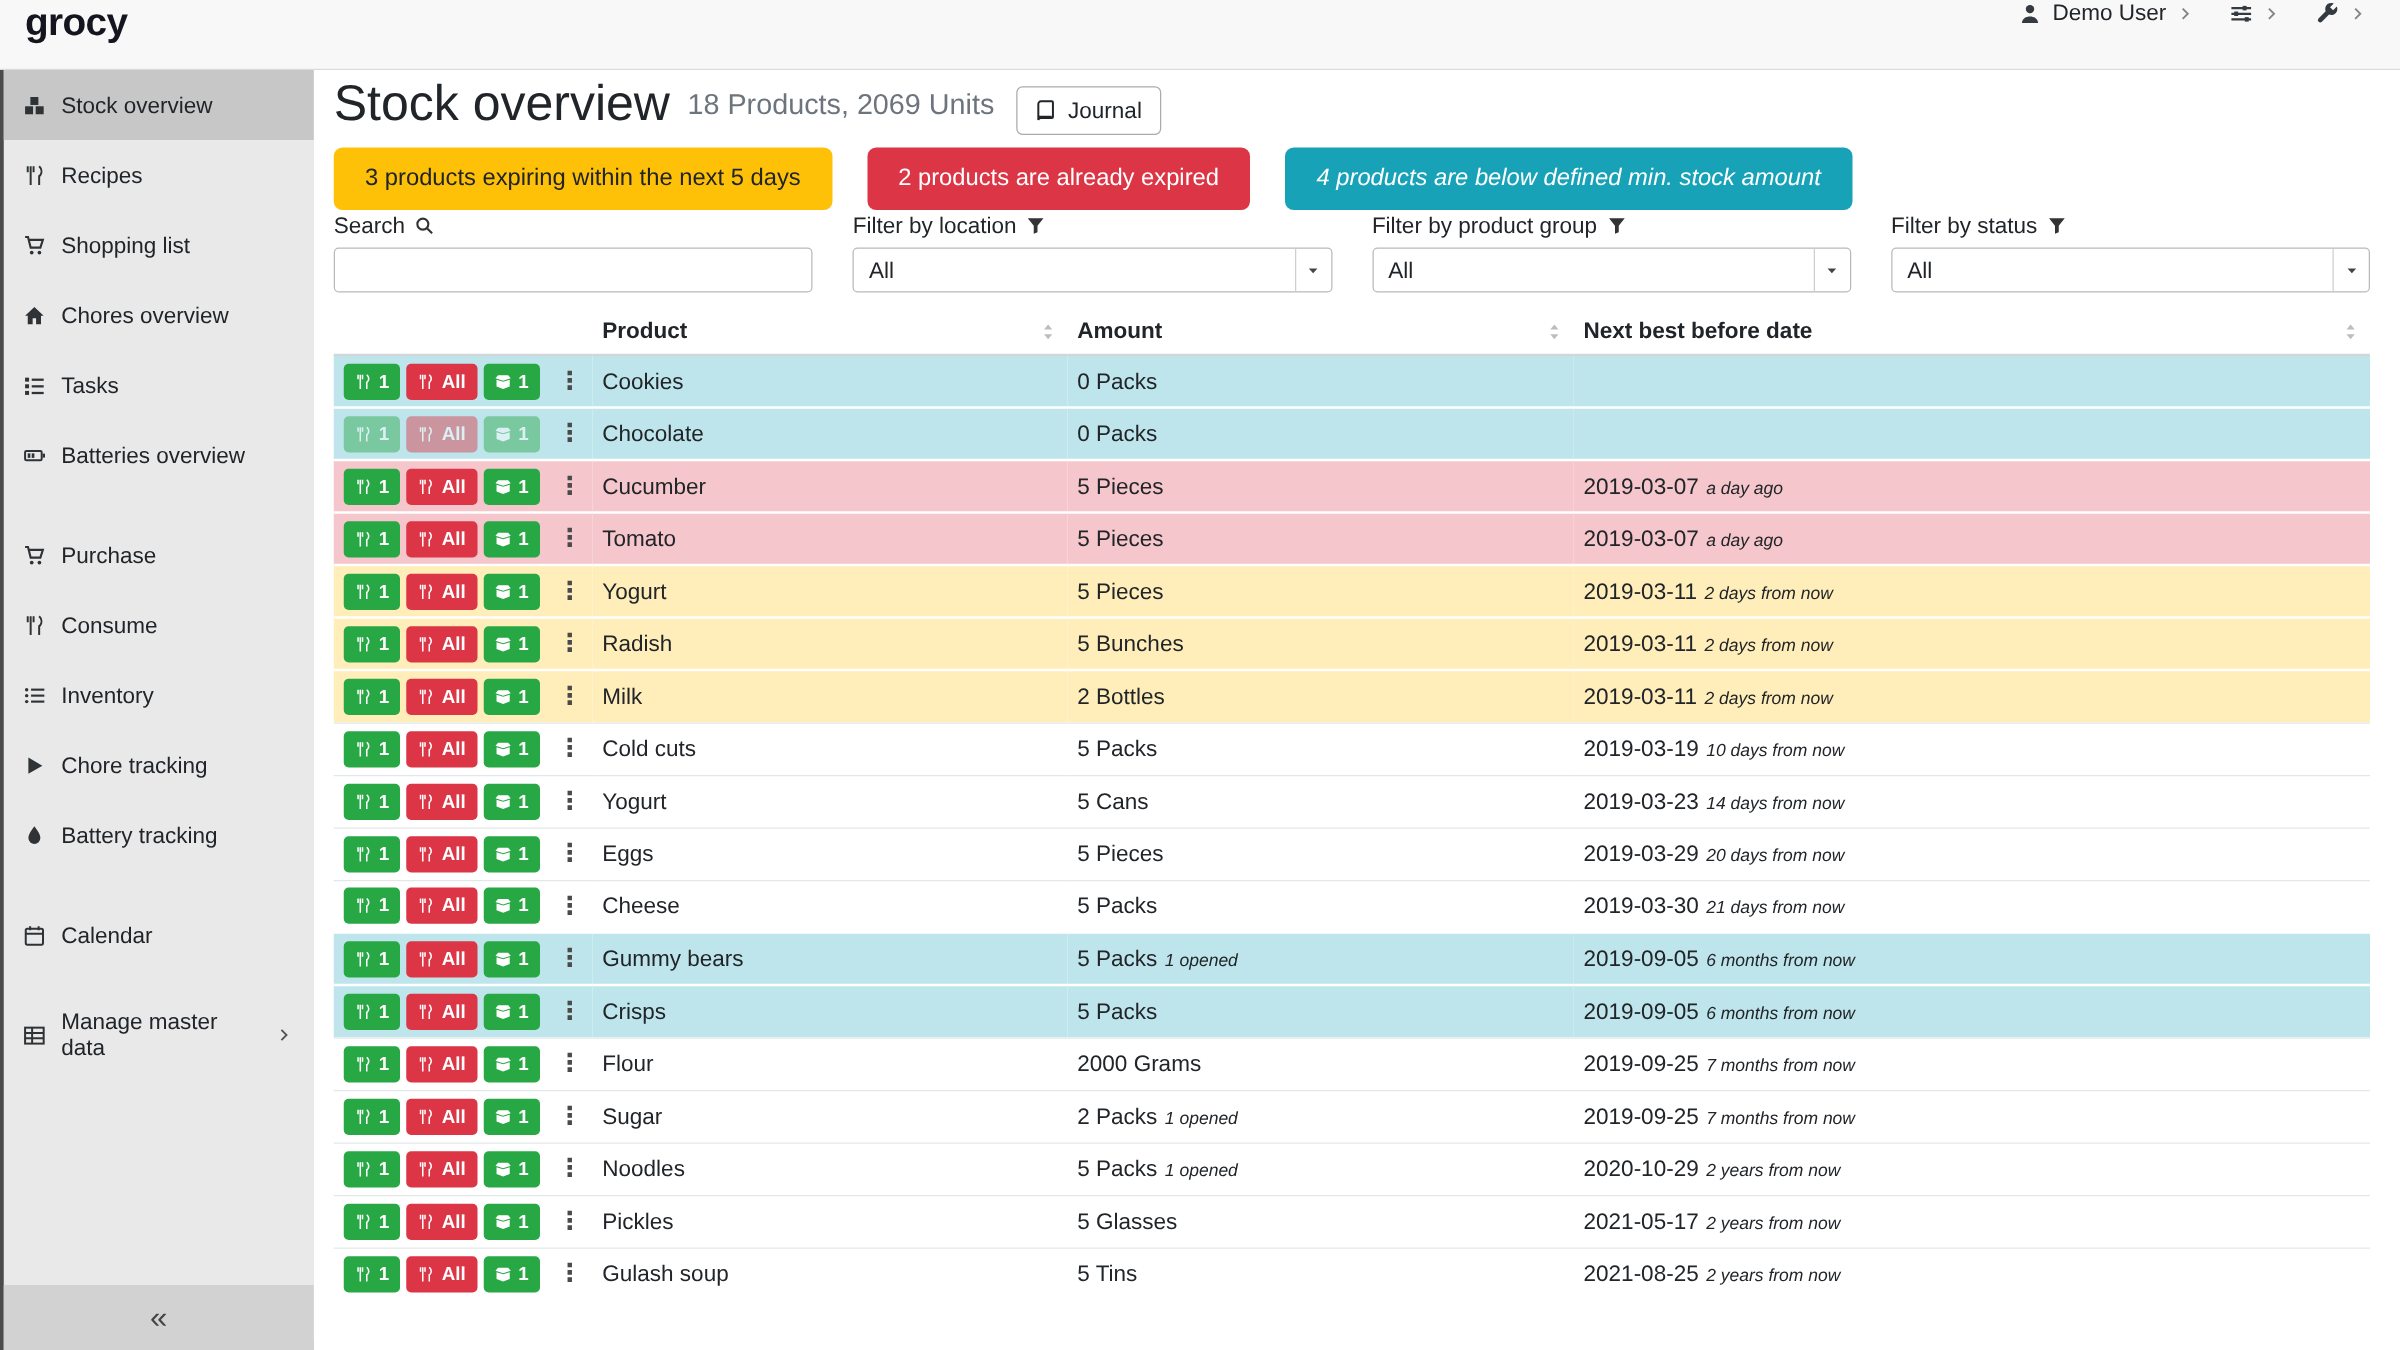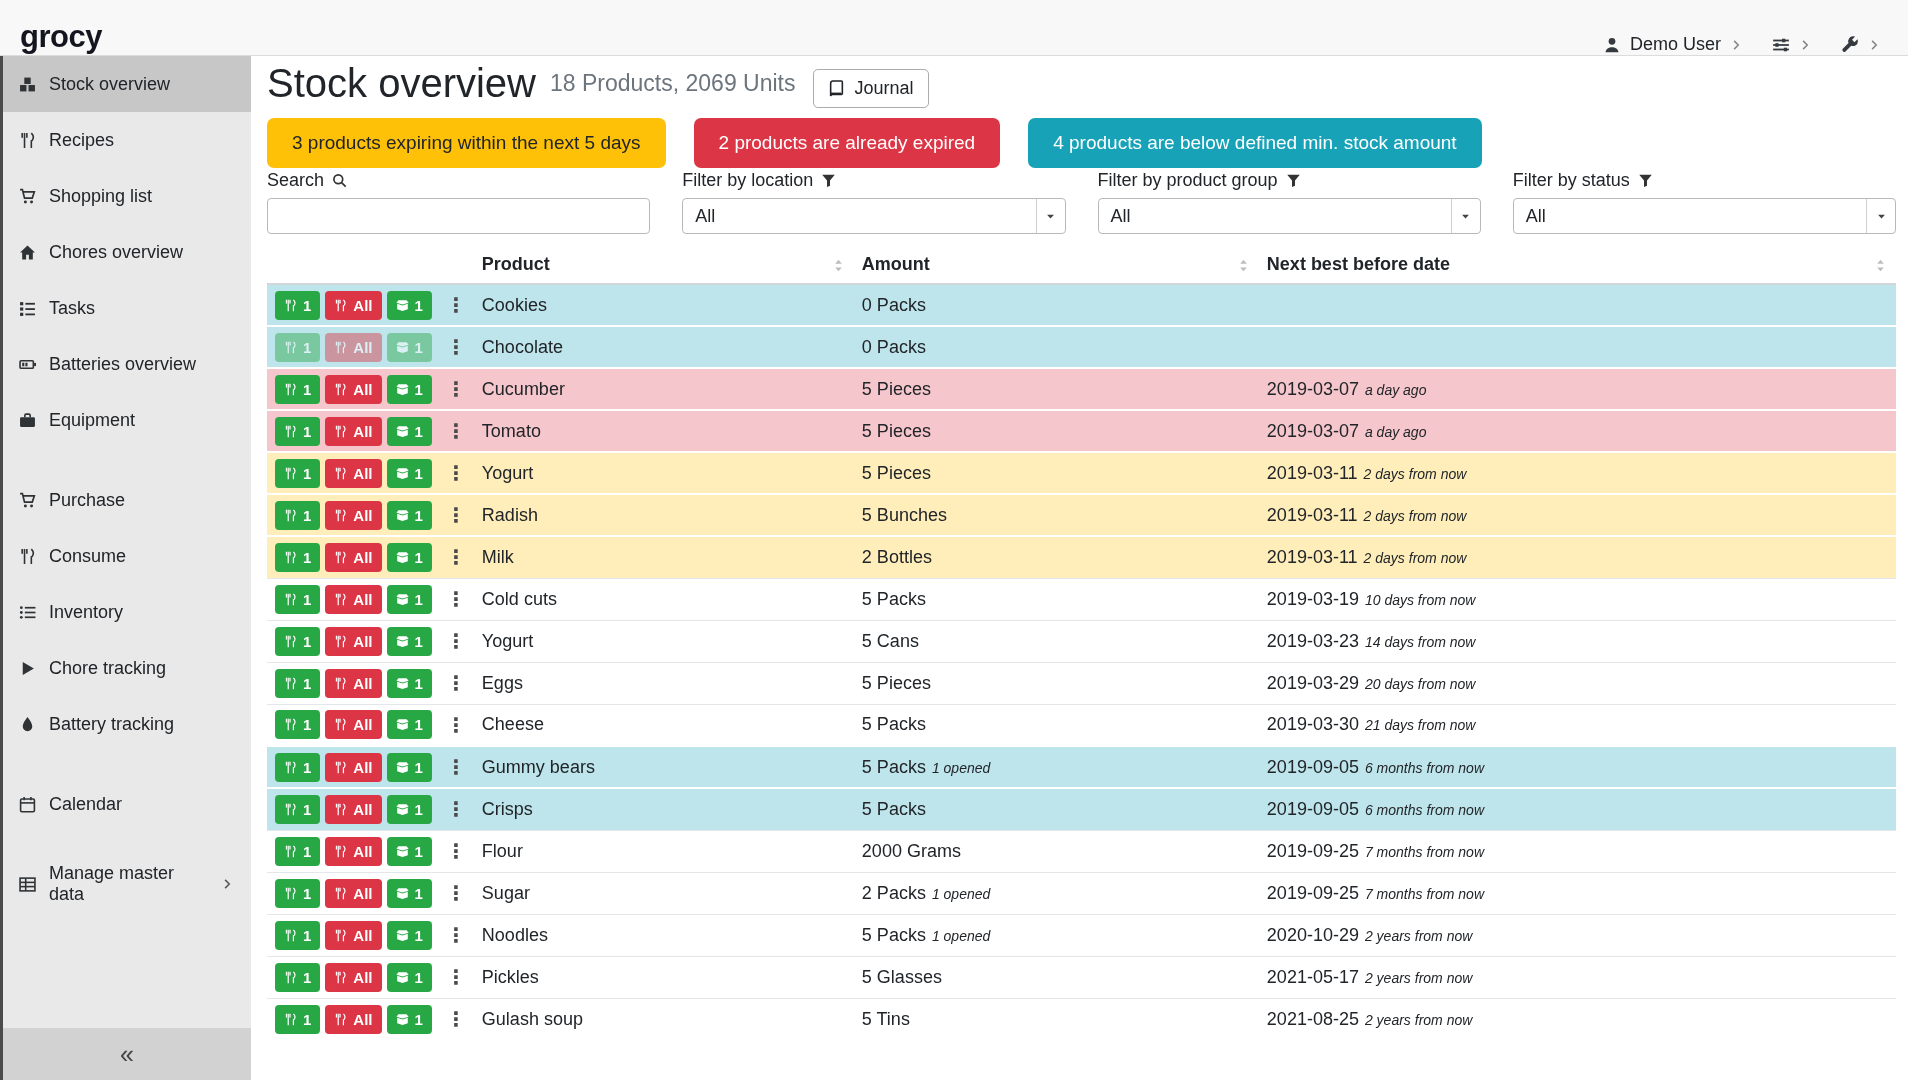--- a/index.html
+++ b/index.html
@@ -3,21 +3,21 @@
 <meta charset="utf-8">
 <title>Stock overview</title>
 <style>
 *{box-sizing:border-box;margin:0;padding:0}
 html,body{width:1920px;height:1080px;overflow:hidden}
 body{font-family:"Liberation Sans","DejaVu Sans",sans-serif;font-size:18px;color:#212529;background:#fff}
 .icon{display:inline-flex;width:1em;height:1em;flex:none}
 .icon svg{width:100%;height:100%;display:block}
 
 
-.navbar{position:fixed;top:0;left:0;right:12px;height:56px;background:#f8f8f8;border-bottom:1px solid #dcdcdc;display:flex;align-items:flex-end;justify-content:space-between;padding:0 28px 0 20px;z-index:10}
+.navbar{position:fixed;top:0;left:0;right:0;height:56px;background:#f8f8f8;border-bottom:1px solid #dcdcdc;display:flex;align-items:flex-start;justify-content:space-between;padding:0 28px 0 20px;z-index:10}
 .logo{font-size:31px;font-weight:700;letter-spacing:-.5px;color:#15151f;cursor:pointer}
 .nav-right{display:flex;align-items:center;gap:30px}
 .nav-item{display:flex;align-items:center;gap:9px;cursor:pointer}
 .nav-ic{font-size:18px;color:#343a40}
 .nav-label{font-size:18px}
 .nav-chev{font-size:12px;color:#858585}
 
 
 .sidebar{position:fixed;top:56px;left:0;bottom:0;width:251px;background:#e9e9e9;border-left:3px solid #4b4b4b}
 .side-item{display:flex;align-items:center;gap:13px;padding:0 18px 0 16px;height:56px;cursor:pointer}
@@ -185,29 +185,20 @@
         <span class="icon side-ic">
           <svg viewBox="0 0 16 16">
             <rect x="1" y="4.5" width="12.5" height="7" rx="1" fill="none" stroke="currentColor" stroke-width="1.5"></rect>
             <rect x="14.2" y="6.5" width="1.8" height="3" fill="currentColor"></rect>
             <rect x="3" y="6.3" width="2" height="3.4" fill="currentColor"></rect>
             <rect x="6" y="6.3" width="2" height="3.4" fill="currentColor"></rect>
           </svg>
         </span>
         <span class="side-label">Batteries overview</span>
       </div>
-      <div class="side-item">
-        <span class="icon side-ic">
-          <svg viewBox="0 0 16 16">
-            <path d="M5.5 5V3.2A1.2 1.2 0 0 1 6.7 2h2.6a1.2 1.2 0 0 1 1.2 1.2V5" fill="none" stroke="currentColor" stroke-width="1.5"></path>
-            <rect x="1" y="5" width="14" height="9" rx="1" fill="currentColor"></rect>
-          </svg>
-        </span>
-        <span class="side-label">Equipment</span>
-      </div>
       <div class="side-item sect">
         <span class="icon side-ic">
           <svg viewBox="0 0 16 16">
             <path d="M1 1.5h2.2l2 8h7.3l1.9-5.8H4" fill="none" stroke="currentColor" stroke-width="1.6"></path>
             <circle cx="6" cy="13.2" r="1.4" fill="currentColor"></circle>
             <circle cx="11.8" cy="13.2" r="1.4" fill="currentColor"></circle>
           </svg>
         </span>
         <span class="side-label">Purchase</span>
       </div>
@@ -296,21 +287,21 @@
             <line x1="2.6" y1="12.6" x2="12.6" y2="12.6" stroke="currentColor" stroke-width="1.5"></line>
           </svg>
         </span>
       <span>Journal</span>
     </button>
   </div>
 
   <div class="badges">
       <div class="badge" style="background: rgb(255, 193, 7); color: rgb(33, 37, 41);">3 products expiring within the next 5 days</div>
       <div class="badge" style="background: rgb(220, 53, 69); color: rgb(255, 255, 255);">2 products are already expired</div>
-      <div class="badge" style="background: rgb(23, 162, 184); color: rgb(255, 255, 255);">4 products are below defined min. stock amount</div>
+      <div class="badge" style="background: rgb(23, 162, 184); color: rgb(255, 255, 255); font-style: italic;">4 products are below defined min. stock amount</div>
     </div>
 
   <div class="filters">
     <div class="filter-col">
       <div class="filter-label">
         <span>Search</span>
         <span class="icon">
             <svg viewBox="0 0 16 16">
               <circle cx="6.7" cy="6.7" r="4.7" fill="none" stroke="currentColor" stroke-width="1.8"></circle>
               <line x1="10.2" y1="10.2" x2="14.6" y2="14.6" stroke="currentColor" stroke-width="1.8"></line>

